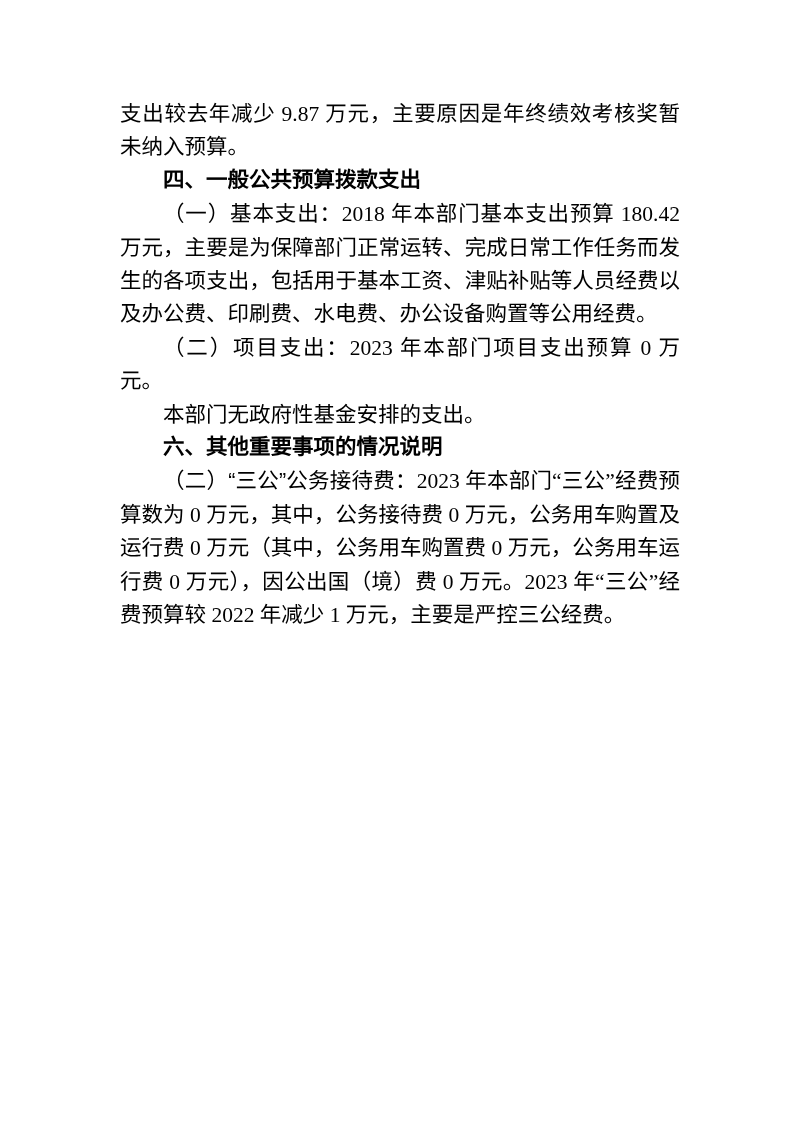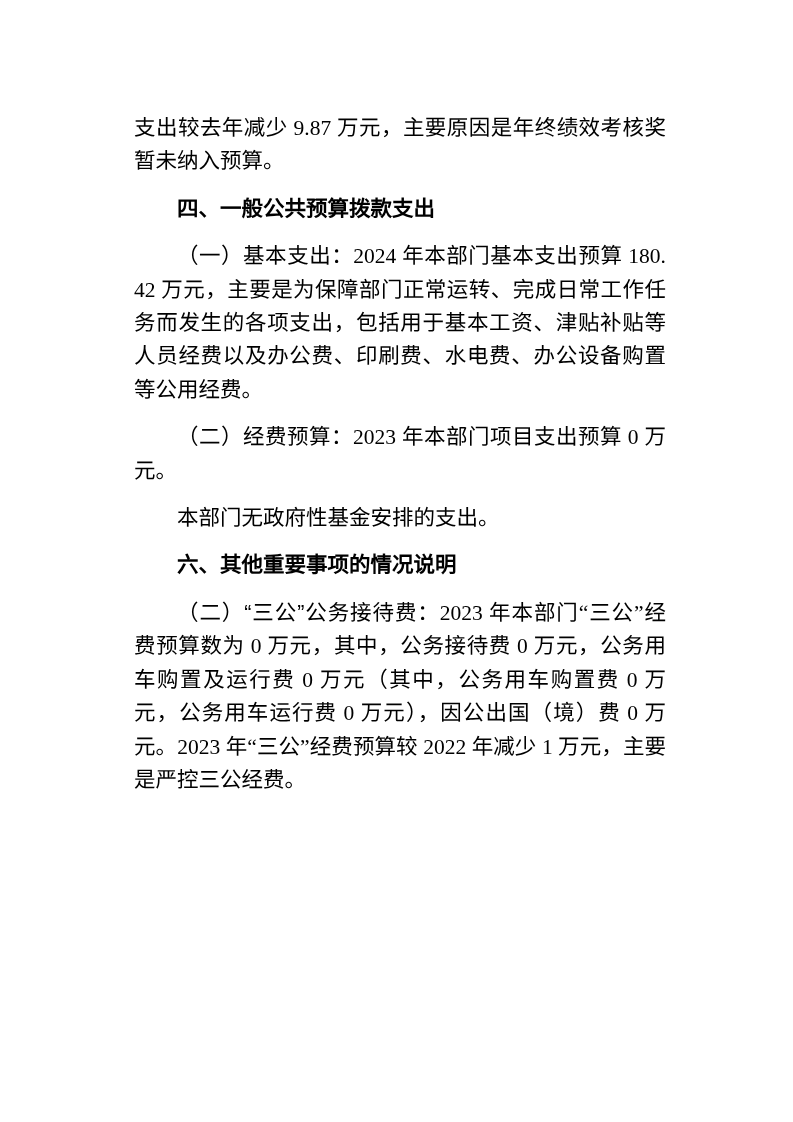--- a/index.html
+++ b/index.html
@@ -18,49 +18,49 @@
     height: 1122px;
     background: #ffffff;
     color: #000000;
     padding: 98px 113px 0 120px;
     font-family: "Liberation Serif", "DejaVu Serif", serif;
     font-size: 21.5px;
     line-height: 33.4px;
     text-align: justify;
   }
   .page p {
-    margin: 14px;
+    margin: 0;
     padding: 0;
     word-break: break-all;
   }
   .page p.indent {
     text-indent: 2em;
   }
   .heading {
     font-weight: 700;
-    font-family: Liberation Serif, serif;
+    font-family: Liberation Mono, monospace;
   }
   .lead {
     font-weight: 400;
     font-family: "Liberation Sans", "DejaVu Sans", sans-serif;
   }
 </style>
 </head>
 <body>
 
 <div class="page">
 
   <p>支出较去年减少 9.87 万元，主要原因是年终绩效考核奖暂未纳入预算。</p>
 
   <p class="indent heading">四、一般公共预算拨款支出</p>
 
 
-  <p class="indent"><span class="lead">（一）基本支出：</span><span>2024 年本部门基本支出预算 180.42 万元，主要是为保障部门正常运转、完成日常工作任务而发生的各项支出，包括用于基本工资、津贴补贴等人员经费以及办公费、印刷费、水电费、办公设备购置等公用经费。</span></p>
+  <p class="indent"><span class="lead">（一）基本支出：</span><span>2018 年本部门基本支出预算 180.42 万元，主要是为保障部门正常运转、完成日常工作任务而发生的各项支出，包括用于基本工资、津贴补贴等人员经费以及办公费、印刷费、水电费、办公设备购置等公用经费。</span></p>
 
-  <p class="indent"><span class="lead">（二）经费预算：</span><span>2023 年本部门项目支出预算 0 万元。</span></p>
+  <p class="indent"><span class="lead">（二）项目支出：</span><span>2023 年本部门项目支出预算 0 万元。</span></p>
 
 
   <p class="indent">本部门无政府性基金安排的支出。</p>
 
   <p class="indent heading">六、其他重要事项的情况说明</p>
 
 
   <p class="indent"><span class="lead">（二）“三公”公务接待费：</span><span>2023 年本部门“三公”经费预算数为 0 万元，其中，公务接待费 0 万元，公务用车购置及运行费 0 万元（其中，公务用车购置费 0 万元，公务用车运行费 0 万元），因公出国（境）费 0 万元。2023 年“三公”经费预算较 2022 年减少 1 万元，主要是严控三公经费。</span></p>
 
 

